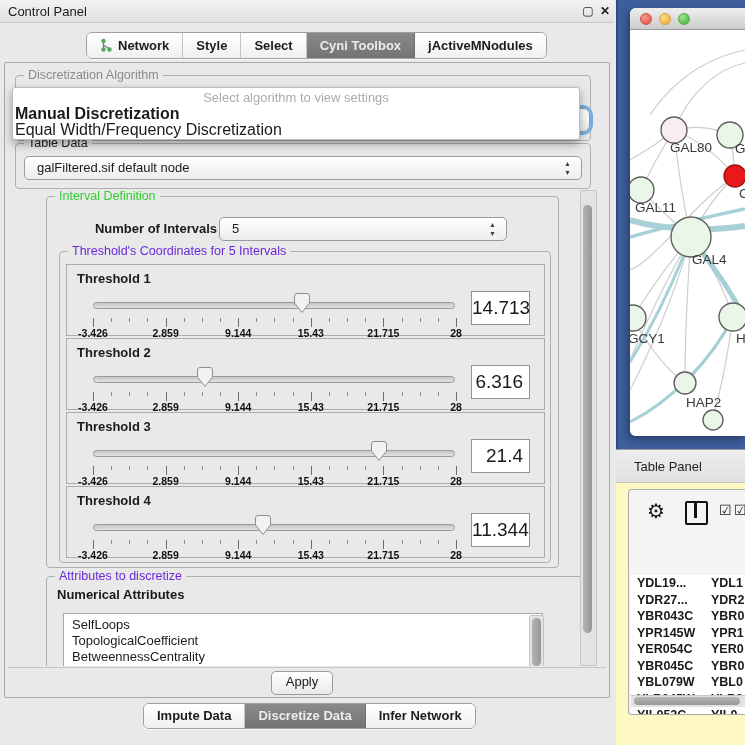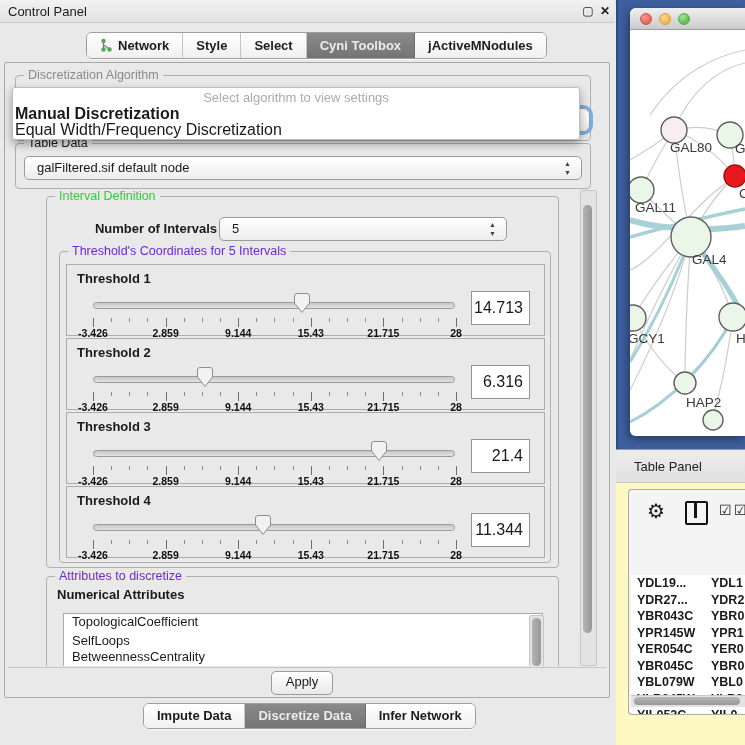--- a/index.html
+++ b/index.html
@@ -39,21 +39,21 @@
   .th-label{position:absolute;left:10px;top:6px;font-weight:bold;font-size:13px;}
   .slider{position:absolute;left:26px;top:26px;width:362px;height:26px;}
   .track{position:absolute;left:0;top:11px;width:100%;height:7px;border:1px solid #9A9A9A;border-radius:5px;background:linear-gradient(#C6C6C6,#E2E2E2);box-sizing:border-box;}
   .thumb{position:absolute;top:2px;width:16px;height:20px;}
   .ticks{position:absolute;left:26px;top:53px;width:363px;height:9px;
     background-image:repeating-linear-gradient(to right,#8A8A8A 0,#8A8A8A 1px,transparent 1px,transparent 5%);
     background-size:100% 4px;background-repeat:no-repeat;}
   .tick-major{position:absolute;top:0;width:1px;height:9px;background:#6E6E6E;}
   .tick-labels{position:absolute;left:26px;top:62px;width:363px;height:12px;}
   .tick-label{position:absolute;transform:translateX(-50%);font-size:10.5px;font-weight:600;color:#111;white-space:nowrap;}
-  .value-box{position:absolute;left:404px;top:26px;width:59px;height:34px;background:#FFFFFF;border:1px solid #949494;box-sizing:border-box;font-size:16px;text-align:right;line-height:32px;padding-right:6px;}
+  .value-box{position:absolute;left:404px;top:26px;width:59px;height:34px;background:#FFFFFF;border:1px solid #949494;box-sizing:border-box;font-size:19px;text-align:right;line-height:32px;padding-right:6px;}
   
   #attr-list{position:absolute;left:16px;top:36px;width:480px;height:58px;background:#FFFFFF;border:1px solid #A9A9A9;box-sizing:border-box;overflow:hidden;}
   .list-item{padding-left:8px;line-height:16px;font-size:13px;}
   
   .push-btn{position:absolute;border:1px solid #9B9B9B;border-radius:5px;background:linear-gradient(#FFFFFF,#E9E9E9);text-align:center;font-size:13px;line-height:20px;}
   
   #right-blue{left:616px;top:0;width:129px;height:449px;background:#3E5F9E;border-left:2px solid #2C4A85;}
   #net-window{left:630px;top:8px;width:115px;height:428px;border-radius:6px 0 0 6px;box-shadow:-2px 3px 8px rgba(0,0,0,.4);overflow:hidden;background:#FFFFFF;}
   #net-titlebar{position:absolute;left:0;top:0;width:100%;height:22px;background:linear-gradient(#EFEFEF,#CBCBCB);border-bottom:1px solid #9C9C9C;box-sizing:border-box;}
   .light{position:absolute;top:5px;width:12px;height:12px;border-radius:50%;box-sizing:border-box;}
@@ -257,26 +257,26 @@
                 <span class="tick-label" style="left: 40%;">9.144</span>
                 <span class="tick-label" style="left: 60%;">15.43</span>
                 <span class="tick-label" style="left: 80%;">21.715</span>
                 <span class="tick-label" style="left: 100%;">28</span>
               </div>
             <div class="value-box">11.344</div>
           </div>
         </div>
       </div>
 
-      <div class="group" style="left:32px;top:386px;width:511px;height:96px;">
+      <div class="group" style="left:32px;top:386px;width:511px;height:96px;padding-left:33px;">
         <span class="group-title gt-blue">Attributes to discretize</span>
         <span class="abs" style="left:10px;top:10px;font-weight:bold;">Numerical Attributes</span>
         <div id="attr-list">
+            <div class="list-item" style="padding-top: 3px;">SelfLoops</div>
             <div class="list-item">TopologicalCoefficient</div>
-            <div class="list-item" style="padding-top: 3px;">SelfLoops</div>
             <div class="list-item">BetweennessCentrality</div>
           </div>
         <div class="vscroll" style="left:482px;top:38px;width:13px;height:56px;">
           <div class="vthumb" style="top:2px;height:48px;"></div>
         </div>
       </div>
 
       <div class="vscroll" style="left:566px;top:0;width:15px;height:474px;">
         <div class="vthumb" style="top:14px;height:428px;"></div>
       </div>

